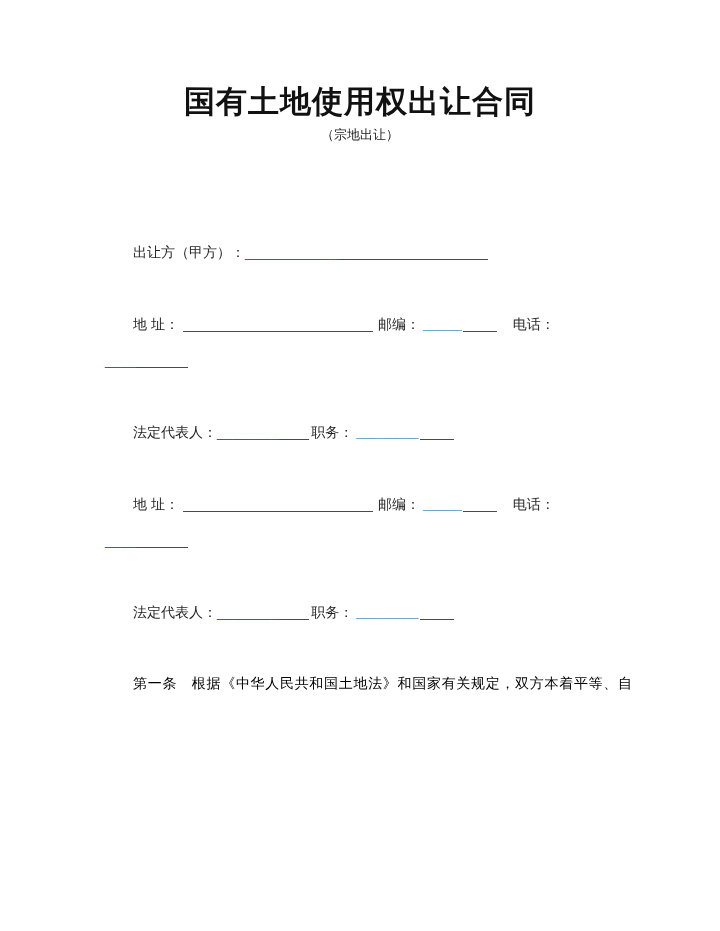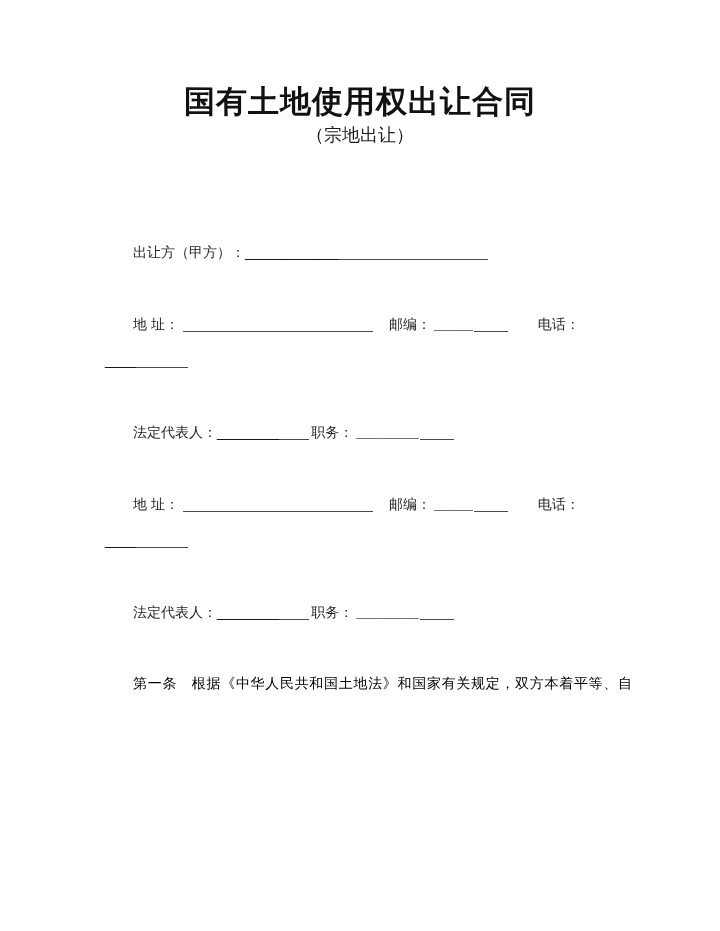--- a/index.html
+++ b/index.html
@@ -7,39 +7,39 @@
     width:720px;height:711px;background:#ffffff;overflow:hidden;
     font-family:"Liberation Sans","DejaVu Sans",sans-serif;
     color:#262626;box-sizing:border-box;
   }
   .title{
     margin:0;padding-top:82px;text-align:center;
     font-family:"DejaVu Serif","Liberation Serif",serif;
     font-size:31px;font-weight:bold;line-height:38px;letter-spacing:1px;color:#111;
   }
   .subtitle{
-    text-align:center;font-size:18px;line-height:26px;margin-top:2px;color:#1c1c1c;
+    text-align:center;font-size:13px;line-height:26px;margin-top:2px;color:#1c1c1c;
     font-family:"DejaVu Serif","Liberation Serif",serif;
   }
   .content{margin-left:105px;width:527px;font-size:14px;line-height:36px;}
   .row{white-space:nowrap;}
   .indent{padding-left:28px;}
-  .us{color:#000000;}
+  .us{color:#0369a1;}
   .ext{
     display:inline-block;height:14px;border-bottom:1px solid #4a4a4a;
     vertical-align:-3px;
   }
   .ext-party{width:150px;}
   .ext-address{width:190px;margin-left:4px;}
   .ext-postcode{width:34px;}
   .ext-phone{width:52px;}
   .ext-legal{width:30px;}
   .ext-position{width:34px;}
-  .gap-s{margin-left:16px;}
-  .gap-m{margin-left:30px;text-align:right;}
+  .gap-s{margin-left:5px;}
+  .gap-m{margin-left:16px;text-align:right;}
   .gap-j{margin-left:2px;}
   .gap-p{margin-left:4px;font-style:italic;}
   .r1{margin-top:86px;}
   .r2{margin-top:36px;}
   .r4{margin-top:36px;}
   .r5{margin-top:43px;}
   .r6{margin-top:36px;}
   .r8{margin-top:36px;}
   .para{
     margin-top:35px;text-indent:28px;text-align:justify;

